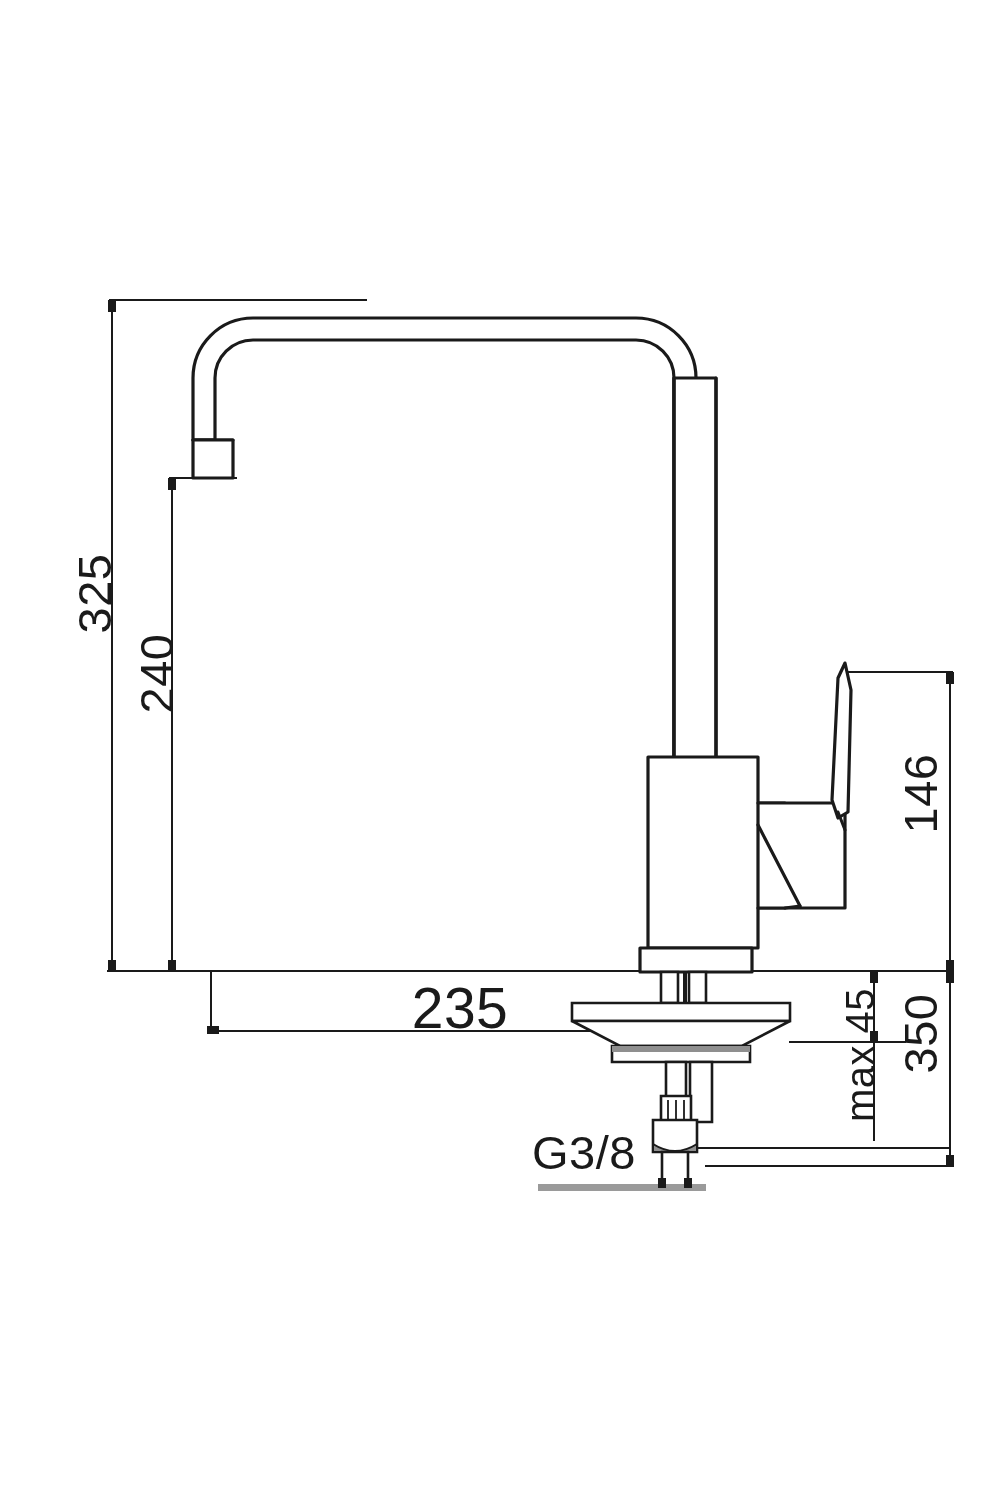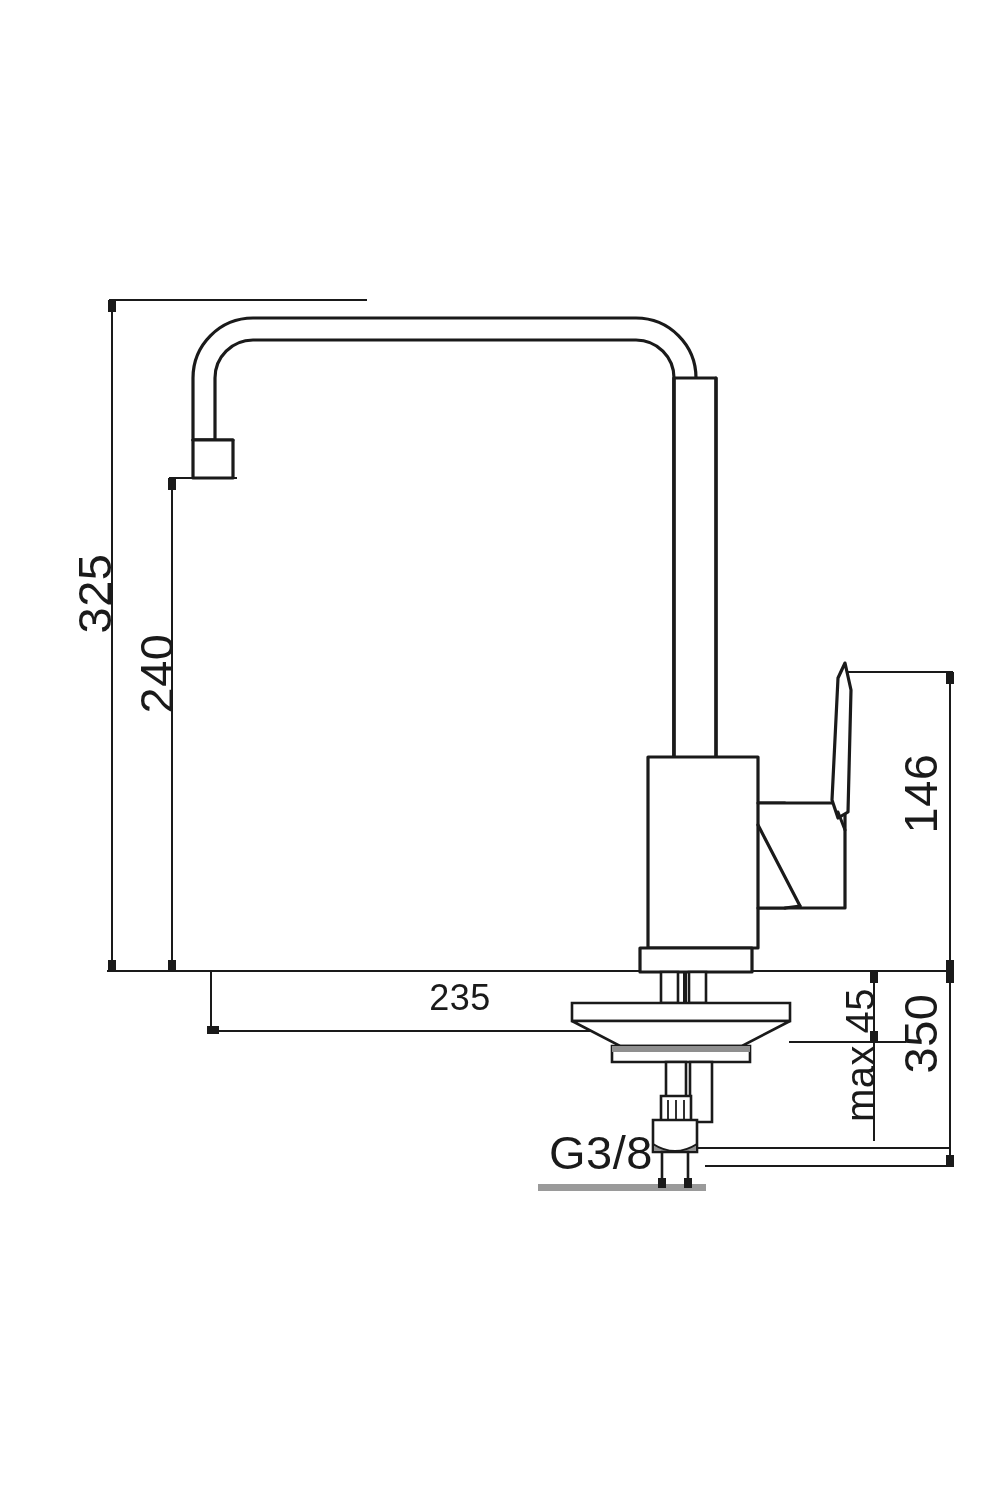--- a/index.html
+++ b/index.html
@@ -35,22 +35,22 @@
   }
   .rot90 {
     transform: rotate(-90deg);
     transform-origin: 50% 50%;
   }
   .lbl-325 { font-size: 47px; }
   .lbl-240 { font-size: 47px; }
   .lbl-146 { font-size: 47px; }
   .lbl-350 { font-size: 47px; }
   .lbl-max45 { font-size: 40px; }
-  .lbl-235 { font-size: 36px; }
-  .lbl-g38  { font-size: 47px; margin-left: 17px; }
+  .lbl-235 { font-size: 57px; }
+  .lbl-g38  { font-size: 47px; }
 </style>
 </head>
 <body>
 
 <div id="sheet">
 
   <svg id="drawing-svg" viewBox="0 0 1000 1500">
 
     <g stroke="#1a1a1a" stroke-width="2" fill="none" stroke-linecap="square">
 

